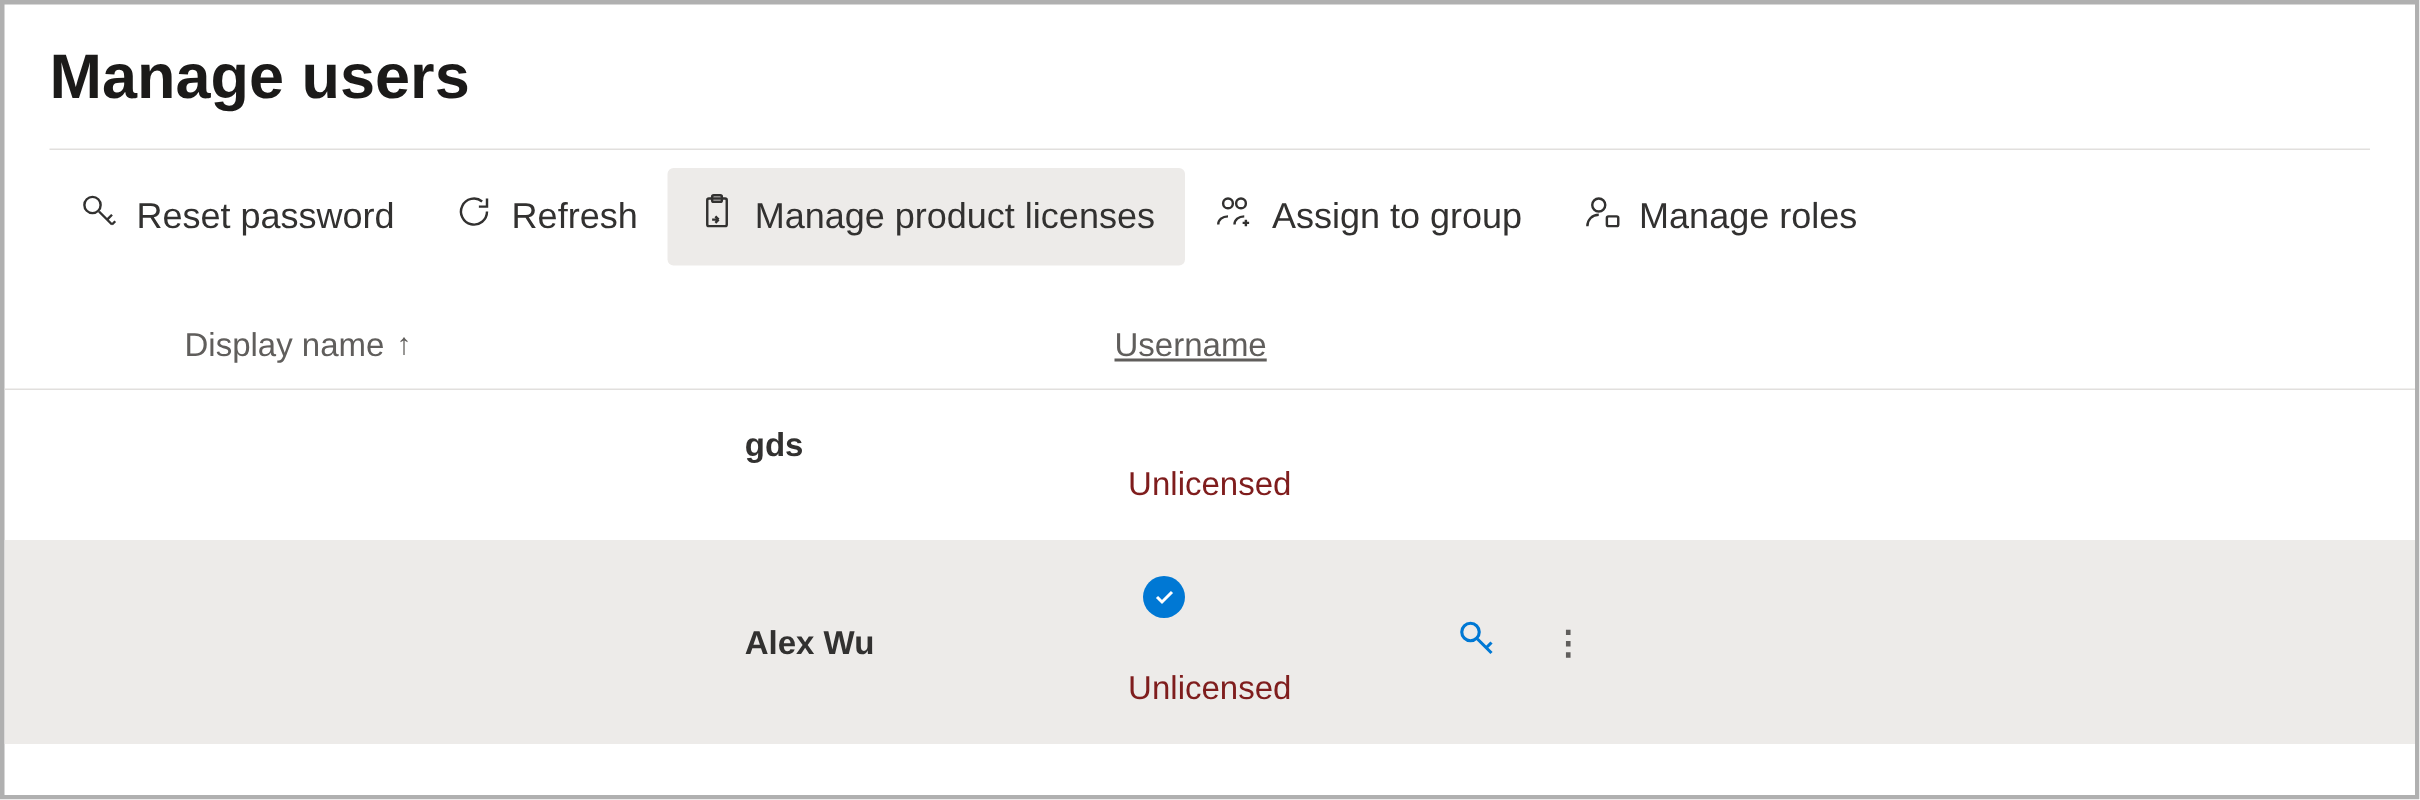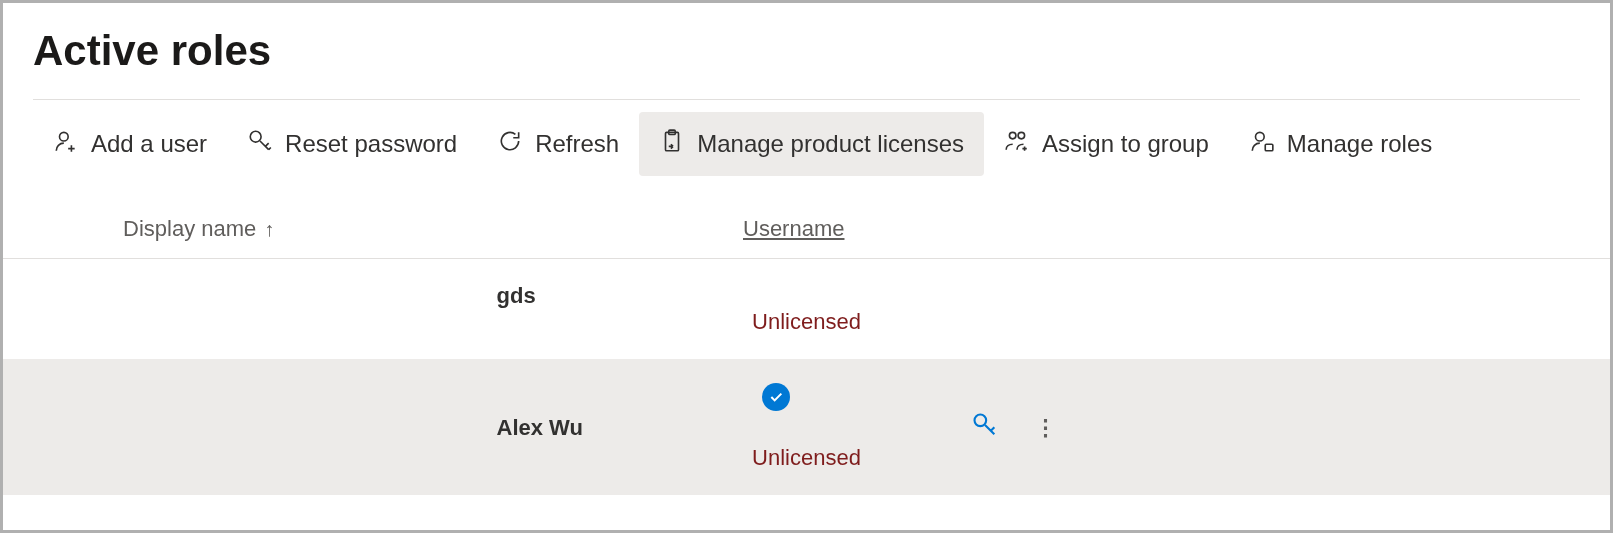--- a/index.html
+++ b/index.html
@@ -148,34 +148,24 @@
     }
     .licenses-cell {
       color: #7f1d1d;
       text-align: right;
     }
   </style>
 </head>
 <body>
 
 <div class="frame">
-  <h1 class="page-title">Active roles</h1>
+  <h1 class="page-title">Manage users</h1>
   <div class="divider"></div>
 
   <div class="toolbar">
-    <div class="toolbar-item">
-      <span>
-        <svg viewBox="0 0 24 24">
-            <circle cx="10" cy="8" r="4"></circle>
-            <path d="M3 21c0-4 3-7 7-7"></path>
-            <path d="M17 16v6M14 19h6"></path>
-          </svg>
-      </span>
-      <span>Add a user</span>
-    </div>
 
     <div class="toolbar-item">
       <span>
         <svg viewBox="0 0 24 24">
             <circle cx="8" cy="8" r="5"></circle>
             <path d="M12 12l8 8M17 17l3-3M20 20l2-2"></path>
           </svg>
       </span>
       <span>Reset password</span>
     </div>

